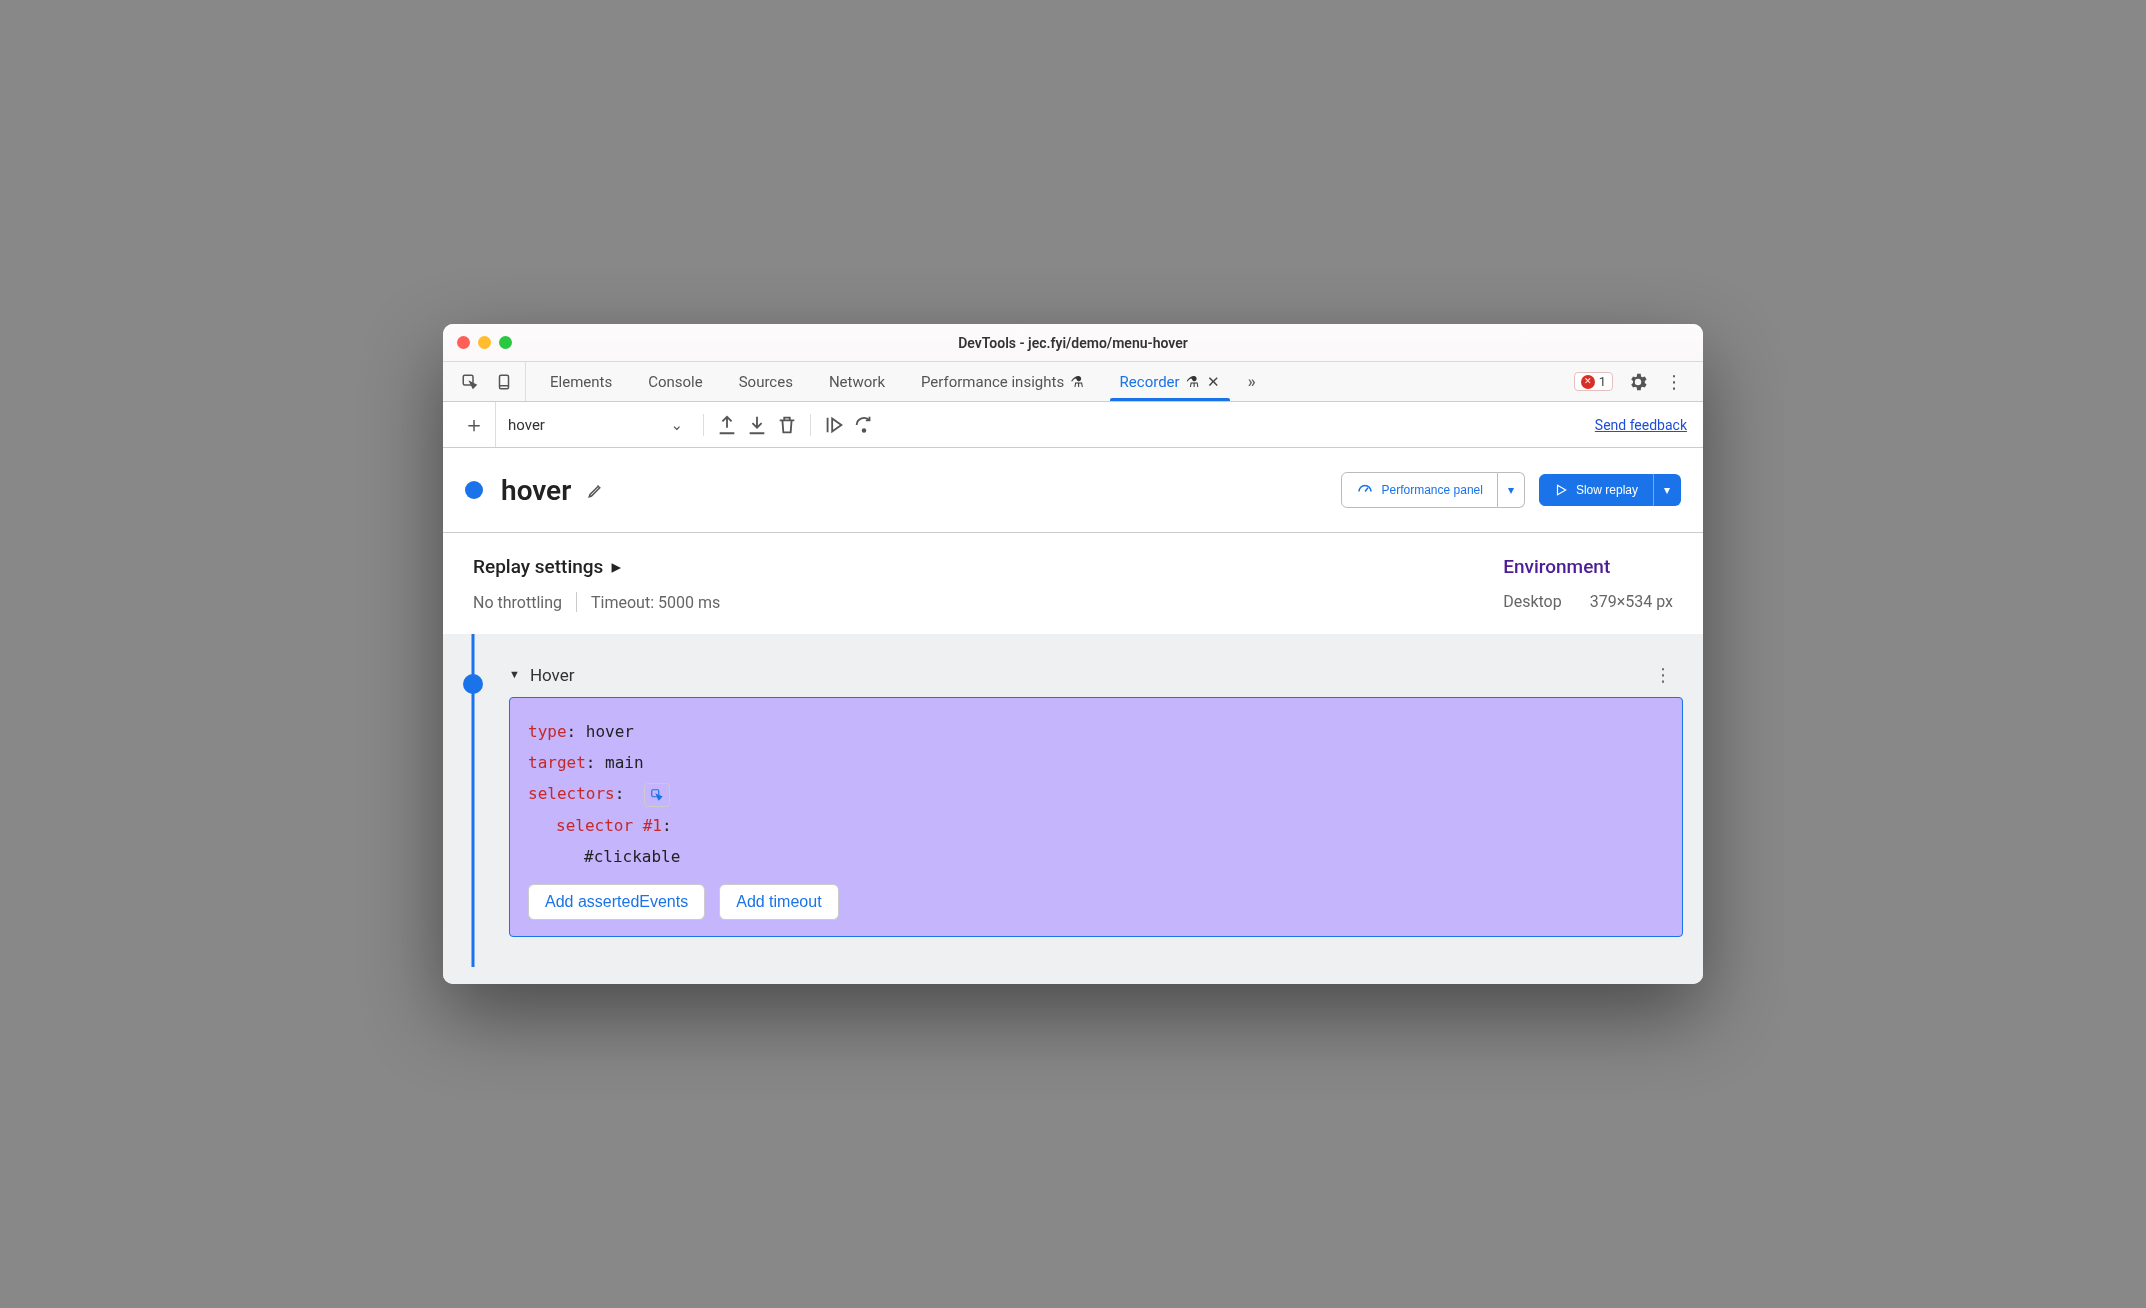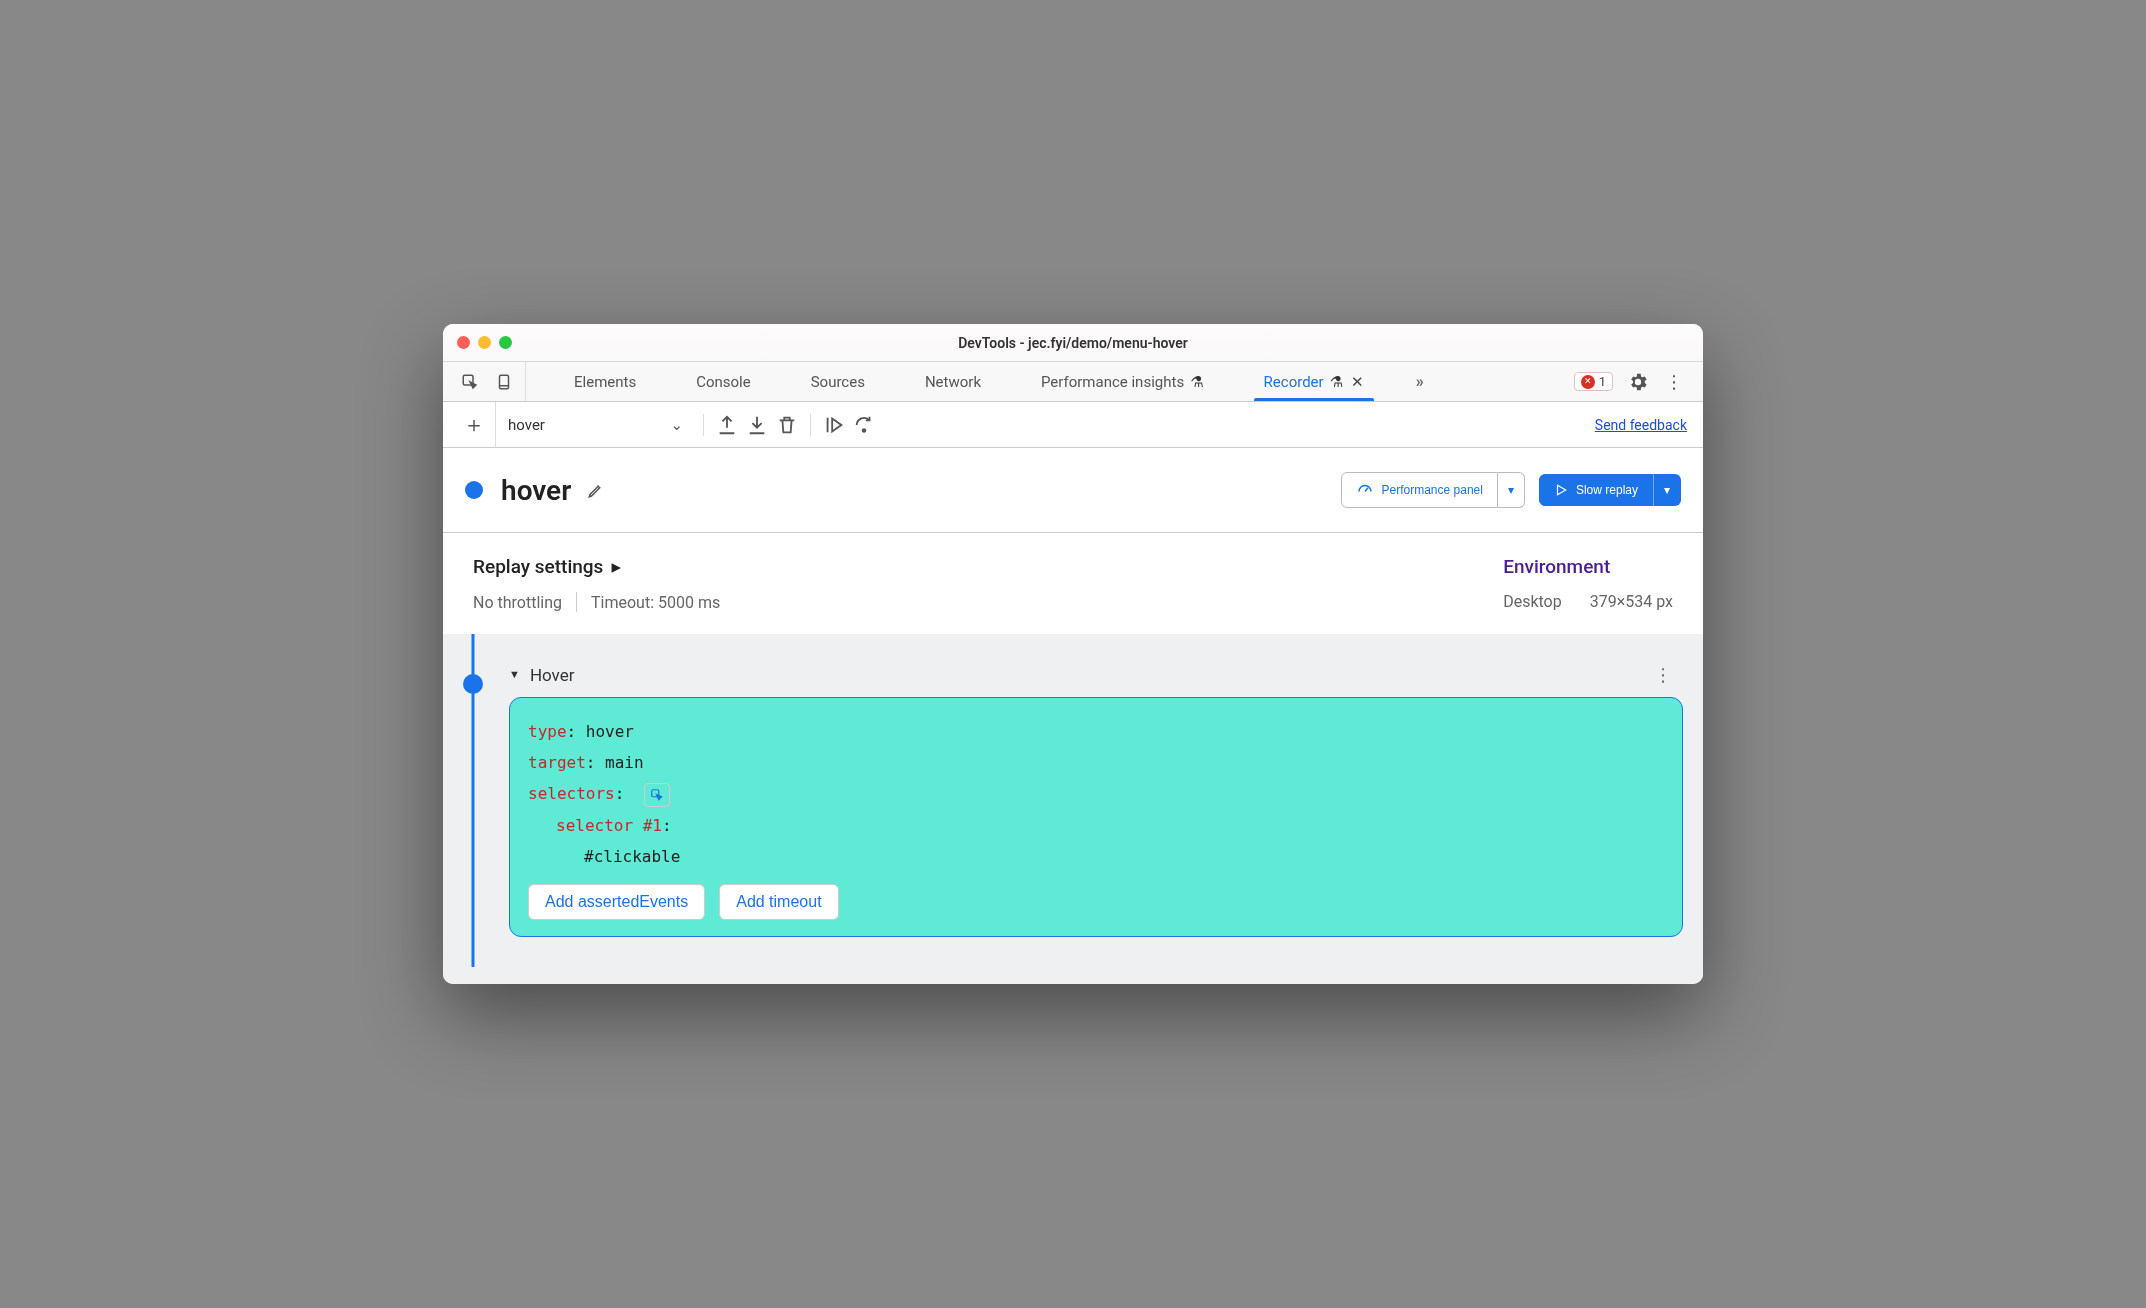--- a/index.html
+++ b/index.html
@@ -34,21 +34,20 @@
   .tl-close{background:#ff5f57;} .tl-min{background:#febc2e;} .tl-max{background:#28c840;}
   .titlebar .title { position:absolute; left:0; right:0; text-align:center; font-size:14px; font-weight:600; color:#333; pointer-events:none;}
   
   .tabstrip {
     height: 40px;
     border-bottom: 1px solid #ccc;
     display:flex;
     align-items:stretch;
     background:#f8f8f8;
     padding: 0 6px;
-    gap: 24px;
   }
   .ts-left { display:flex; align-items:center; gap:12px; padding:0 10px; border-right:1px solid #ddd; margin-right:6px;}
   .ts-left svg { width:18px; height:18px; }
   .tab { display:flex; align-items:center; padding:0 18px; font-size:15px; color:#555; cursor:pointer; position:relative; gap:6px;}
   .tab.active { color:#1a73e8; }
   .tab.active::after { content:""; position:absolute; left:8px; right:8px; bottom:0; height:3px; background:#1a73e8; border-radius:2px 2px 0 0;}
   .tab .close-x { font-size:15px; color:#444; margin-left:2px;}
   .ts-right { margin-left:auto; display:flex; align-items:center; gap:14px; padding-right:12px;}
   .err-badge { display:flex; align-items:center; gap:4px; border:1px solid #e6bfc0; background:#fff; border-radius:4px; padding:1px 6px; font-size:13px; color:#444;}
   .err-badge .dot{ width:14px; height:14px; border-radius:50%; background:#d93025; display:flex; align-items:center; justify-content:center;}
@@ -93,21 +92,21 @@
   .thumb-col{flex:0 0 130px;}
   .thumb{width:130px;background:#2a2f38;border-radius:0 0 6px 6px;padding:10px 10px 10px 10px;}
   .thumb-inner{background:#fff;border-radius:4px;height:80px;display:flex;align-items:start;justify-content:center;font-size:10px;color:#555;padding-top:20px;}
   .line-col{flex:0 0 20px;position:relative;}
   .vline{position:absolute;left:50%;top:0;bottom:-30px;width:3px;background:#1a73e8;transform:translateX(-50%);}
   .node{position:absolute;left:50%;top:40px;width:20px;height:20px;border-radius:50%;background:#1a73e8;transform:translate(-50%,0);}
   .step-col{flex:1;padding-top:30px;}
   .step-head{display:flex;align-items:center;gap:10px;font-size:17px;color:#333;margin-bottom:12px;}
   .step-head .tri{font-size:11px;}
   .step-head .menu-dots{margin-left:auto;color:#666;font-size:18px;letter-spacing:1px;padding-right:10px;}
-  .step-box{border:1px solid #1a73e8;background:#5eead4;border-radius:12px;padding:16px 18px;font-family:ui-monospace,Menlo,Consolas,monospace;font-size:16px;color:#222;}
+  .step-box{border:1px solid #1a73e8;background:#c4b5fd;border-radius:4px;padding:16px 18px;font-family:ui-monospace,Menlo,Consolas,monospace;font-size:16px;color:#222;}
   .step-box .row{margin:4px 0;line-height:1.7;}
   .step-box .key{color:#c62828;}
   .step-box .colon{color:#222;}
   .step-box .val{color:#222;}
   .step-box .indent1{padding-left:28px;}
   .step-box .indent2{padding-left:56px;}
   .sel-btn{display:inline-flex;align-items:center;justify-content:center;border:1px solid #ccc;border-radius:4px;width:26px;height:24px;margin-left:10px;vertical-align:middle;}
   .sel-btn svg{width:14px;height:14px;}
   .add-btns{display:flex;gap:14px;margin-top:14px;}
   .add-btn{border:1px solid #ccc;border-radius:6px;background:#fff;color:#1a73e8;font-size:16px;padding:8px 16px;cursor:pointer;font-family:-apple-system,sans-serif;}

